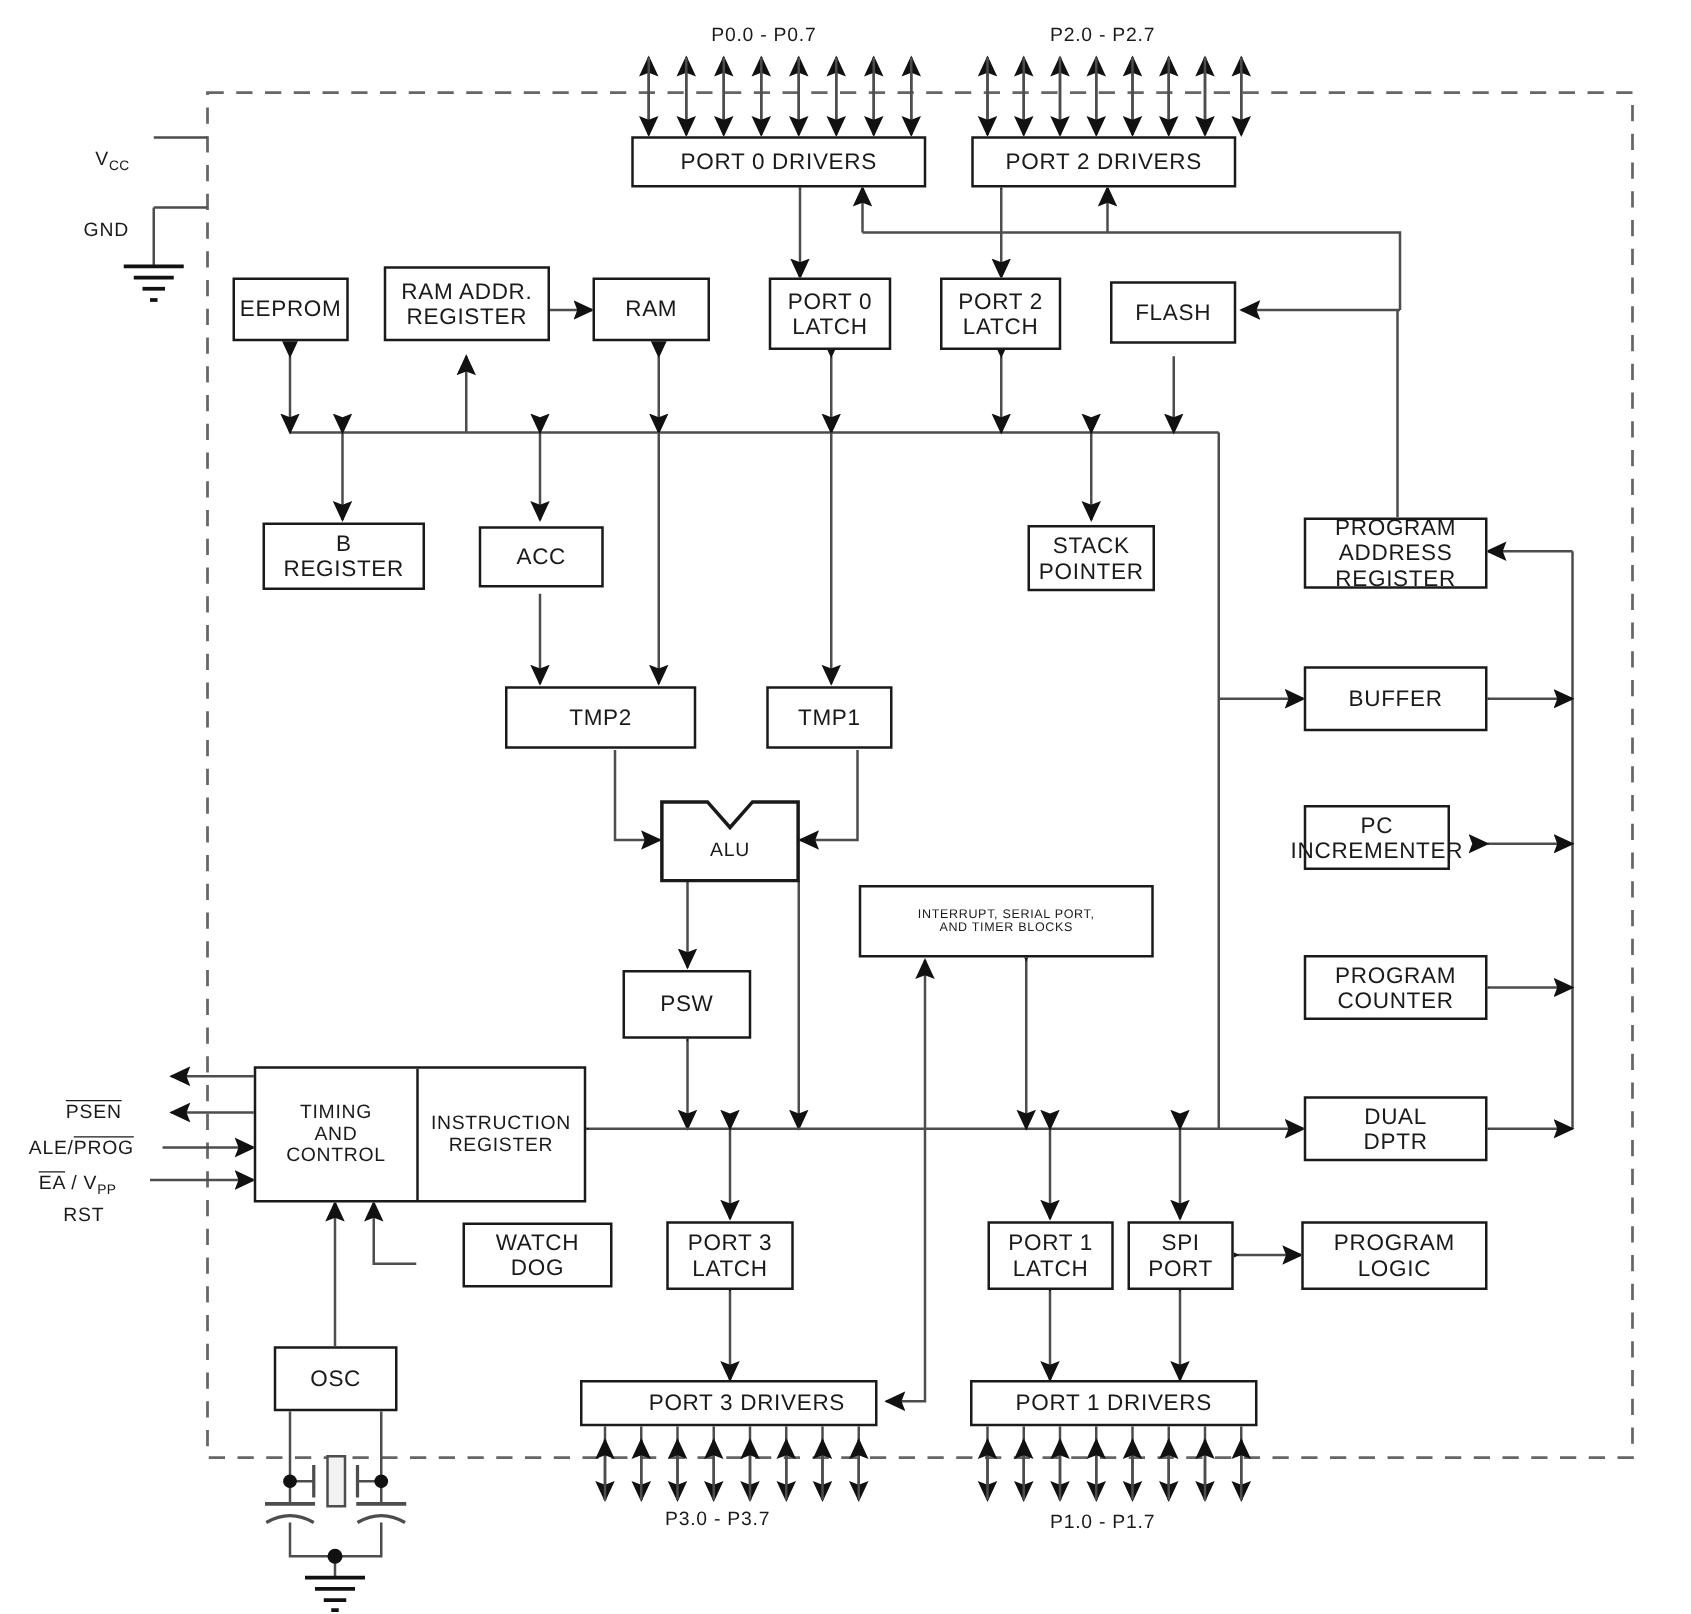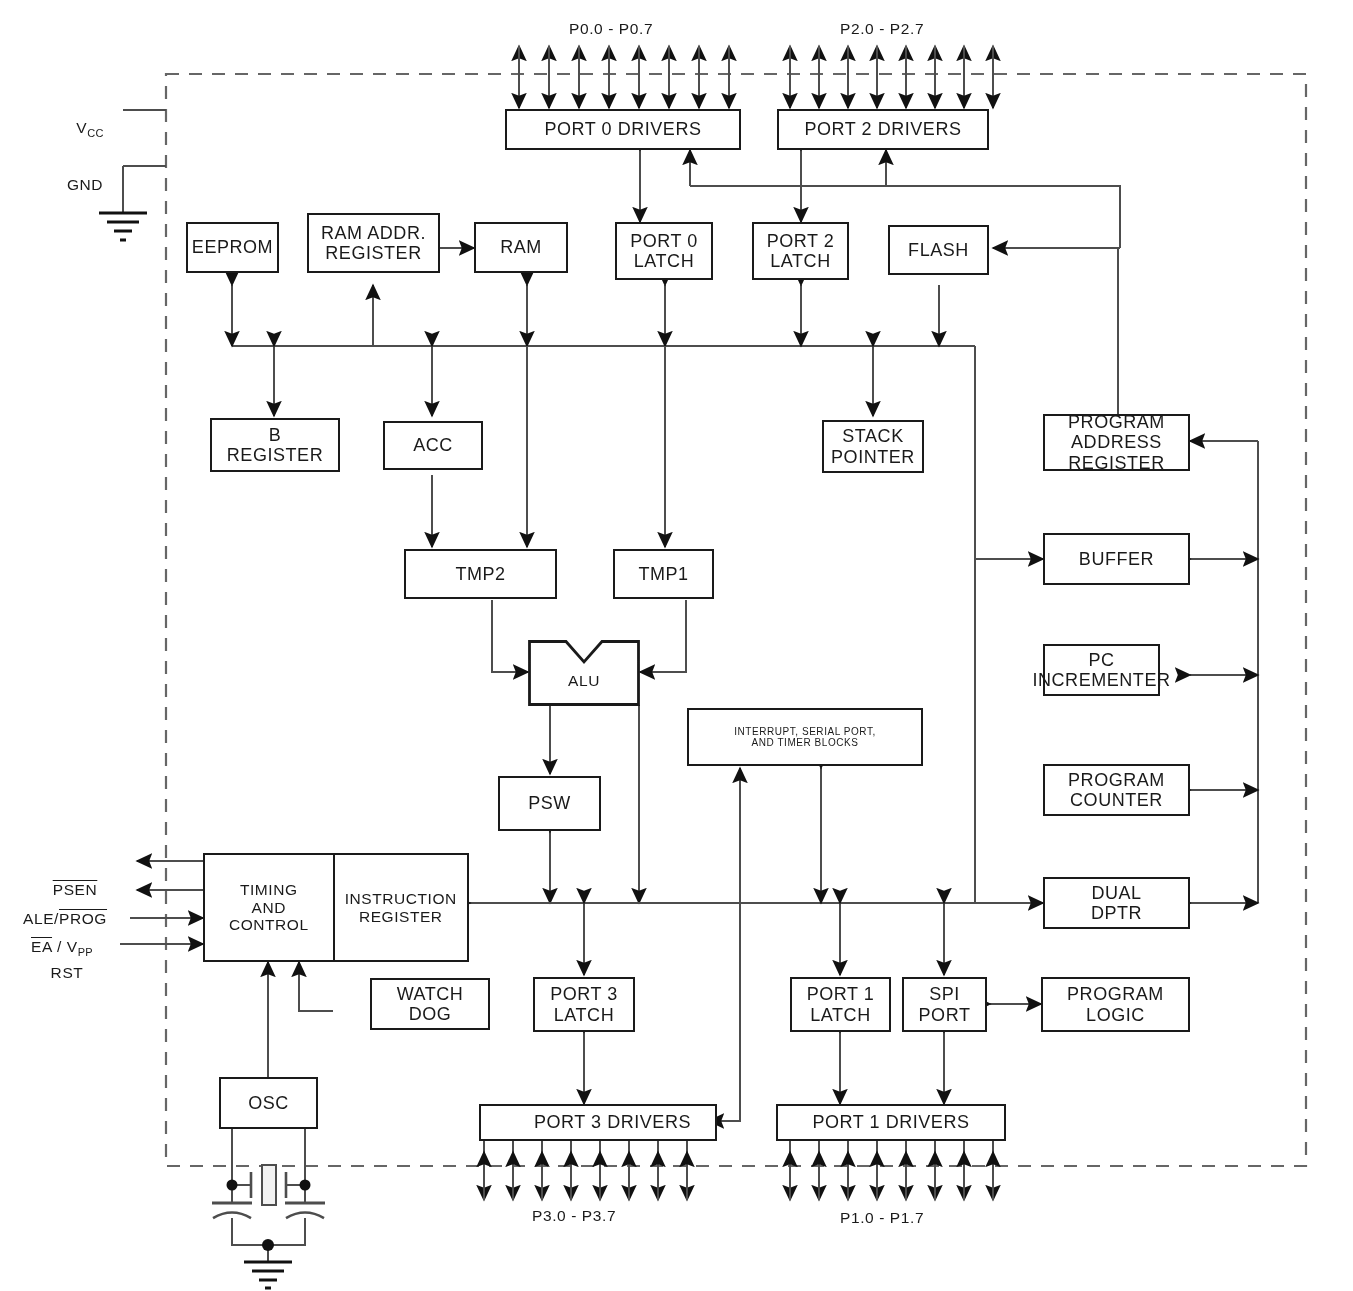--- a/index.html
+++ b/index.html
@@ -385,18 +385,18 @@
 
   <div class="blk" style="left:533px; top:977px; width:102px; height:55px;">PORT 3
 LATCH</div>
   <div class="blk" style="left:790px; top:977px; width:101px; height:55px;">PORT 1
 LATCH</div>
   <div class="blk" style="left:902px; top:977px; width:85px; height:55px;">SPI
 PORT</div>
   <div class="blk" style="left:1041px; top:977px; width:149px; height:55px;">PROGRAM
 LOGIC</div>
 
-  <div class="blk" style="left:479px; top:1104px; width:238px; height:37px;padding-left:29px;">PORT 3 DRIVERS</div>
+  <div class="blk" style="left:464px; top:1104px; width:238px; height:37px;padding-left:29px;">PORT 3 DRIVERS</div>
   <div class="blk" style="left:776px; top:1104px; width:230px; height:37px;">PORT 1 DRIVERS</div>
 
   <div class="blk" style="left:219px; top:1077px; width:99px; height:52px;">OSC</div>
 
 </div>
 
 </body></html>

